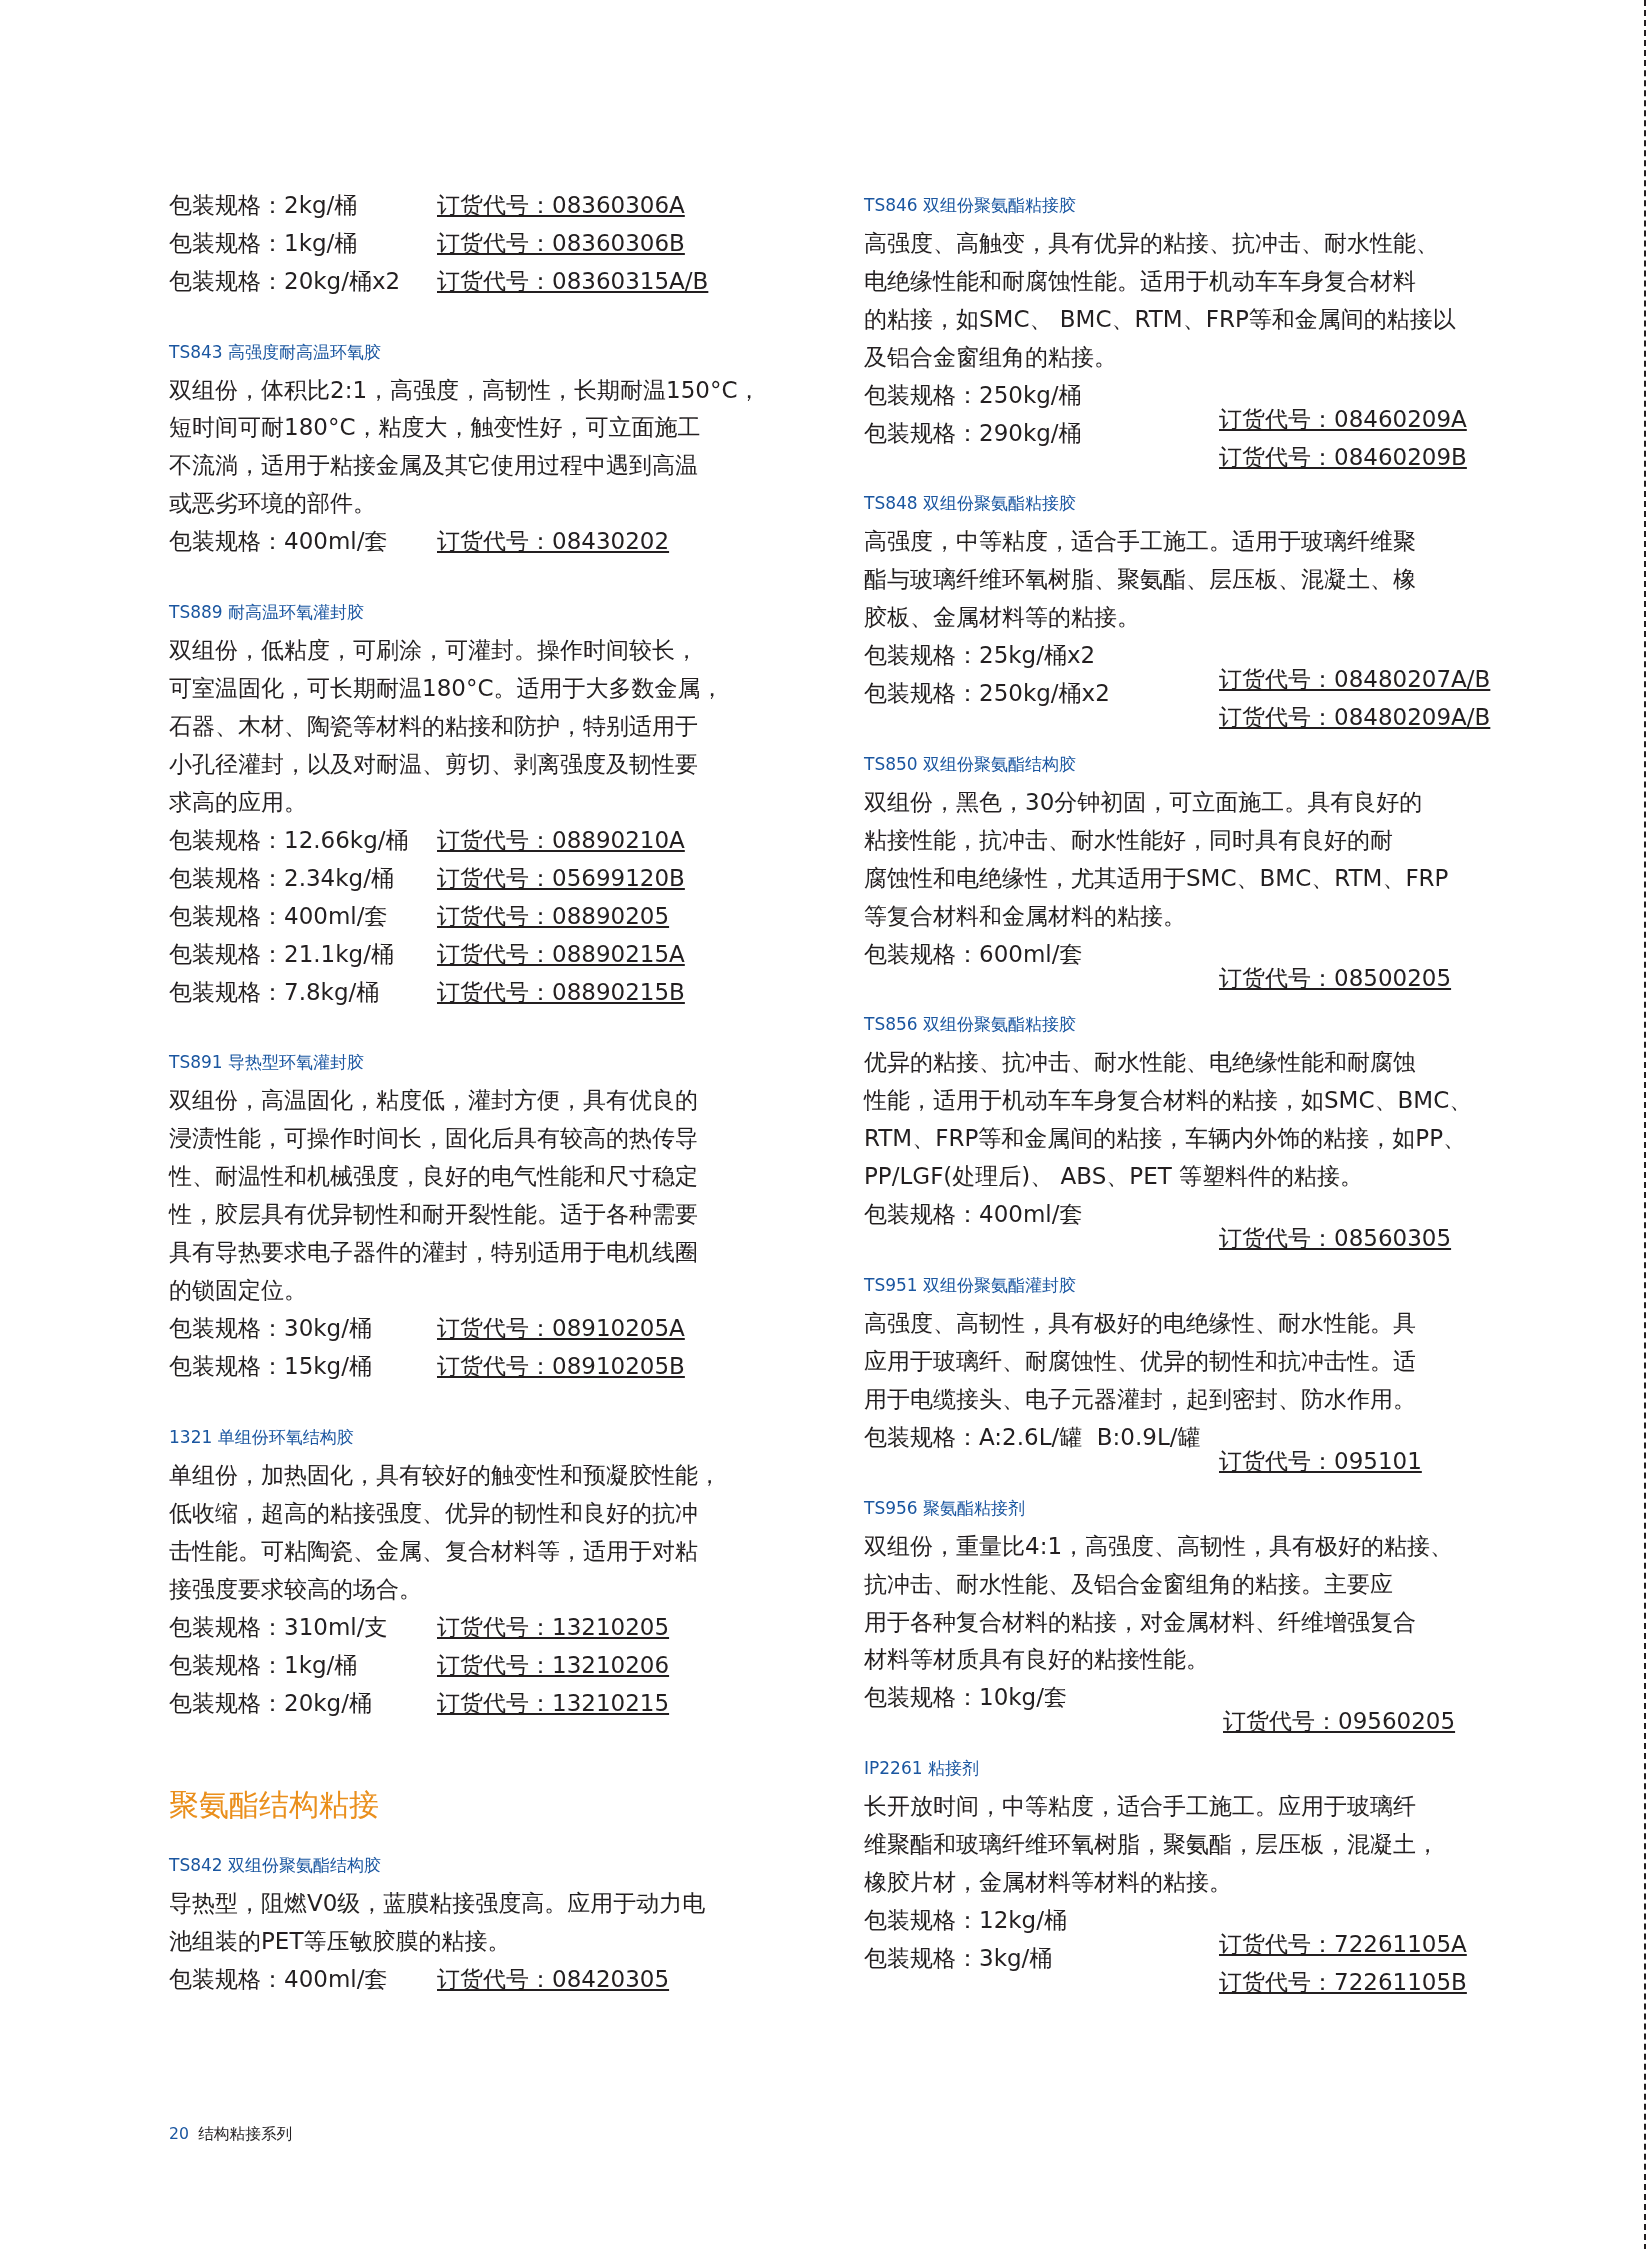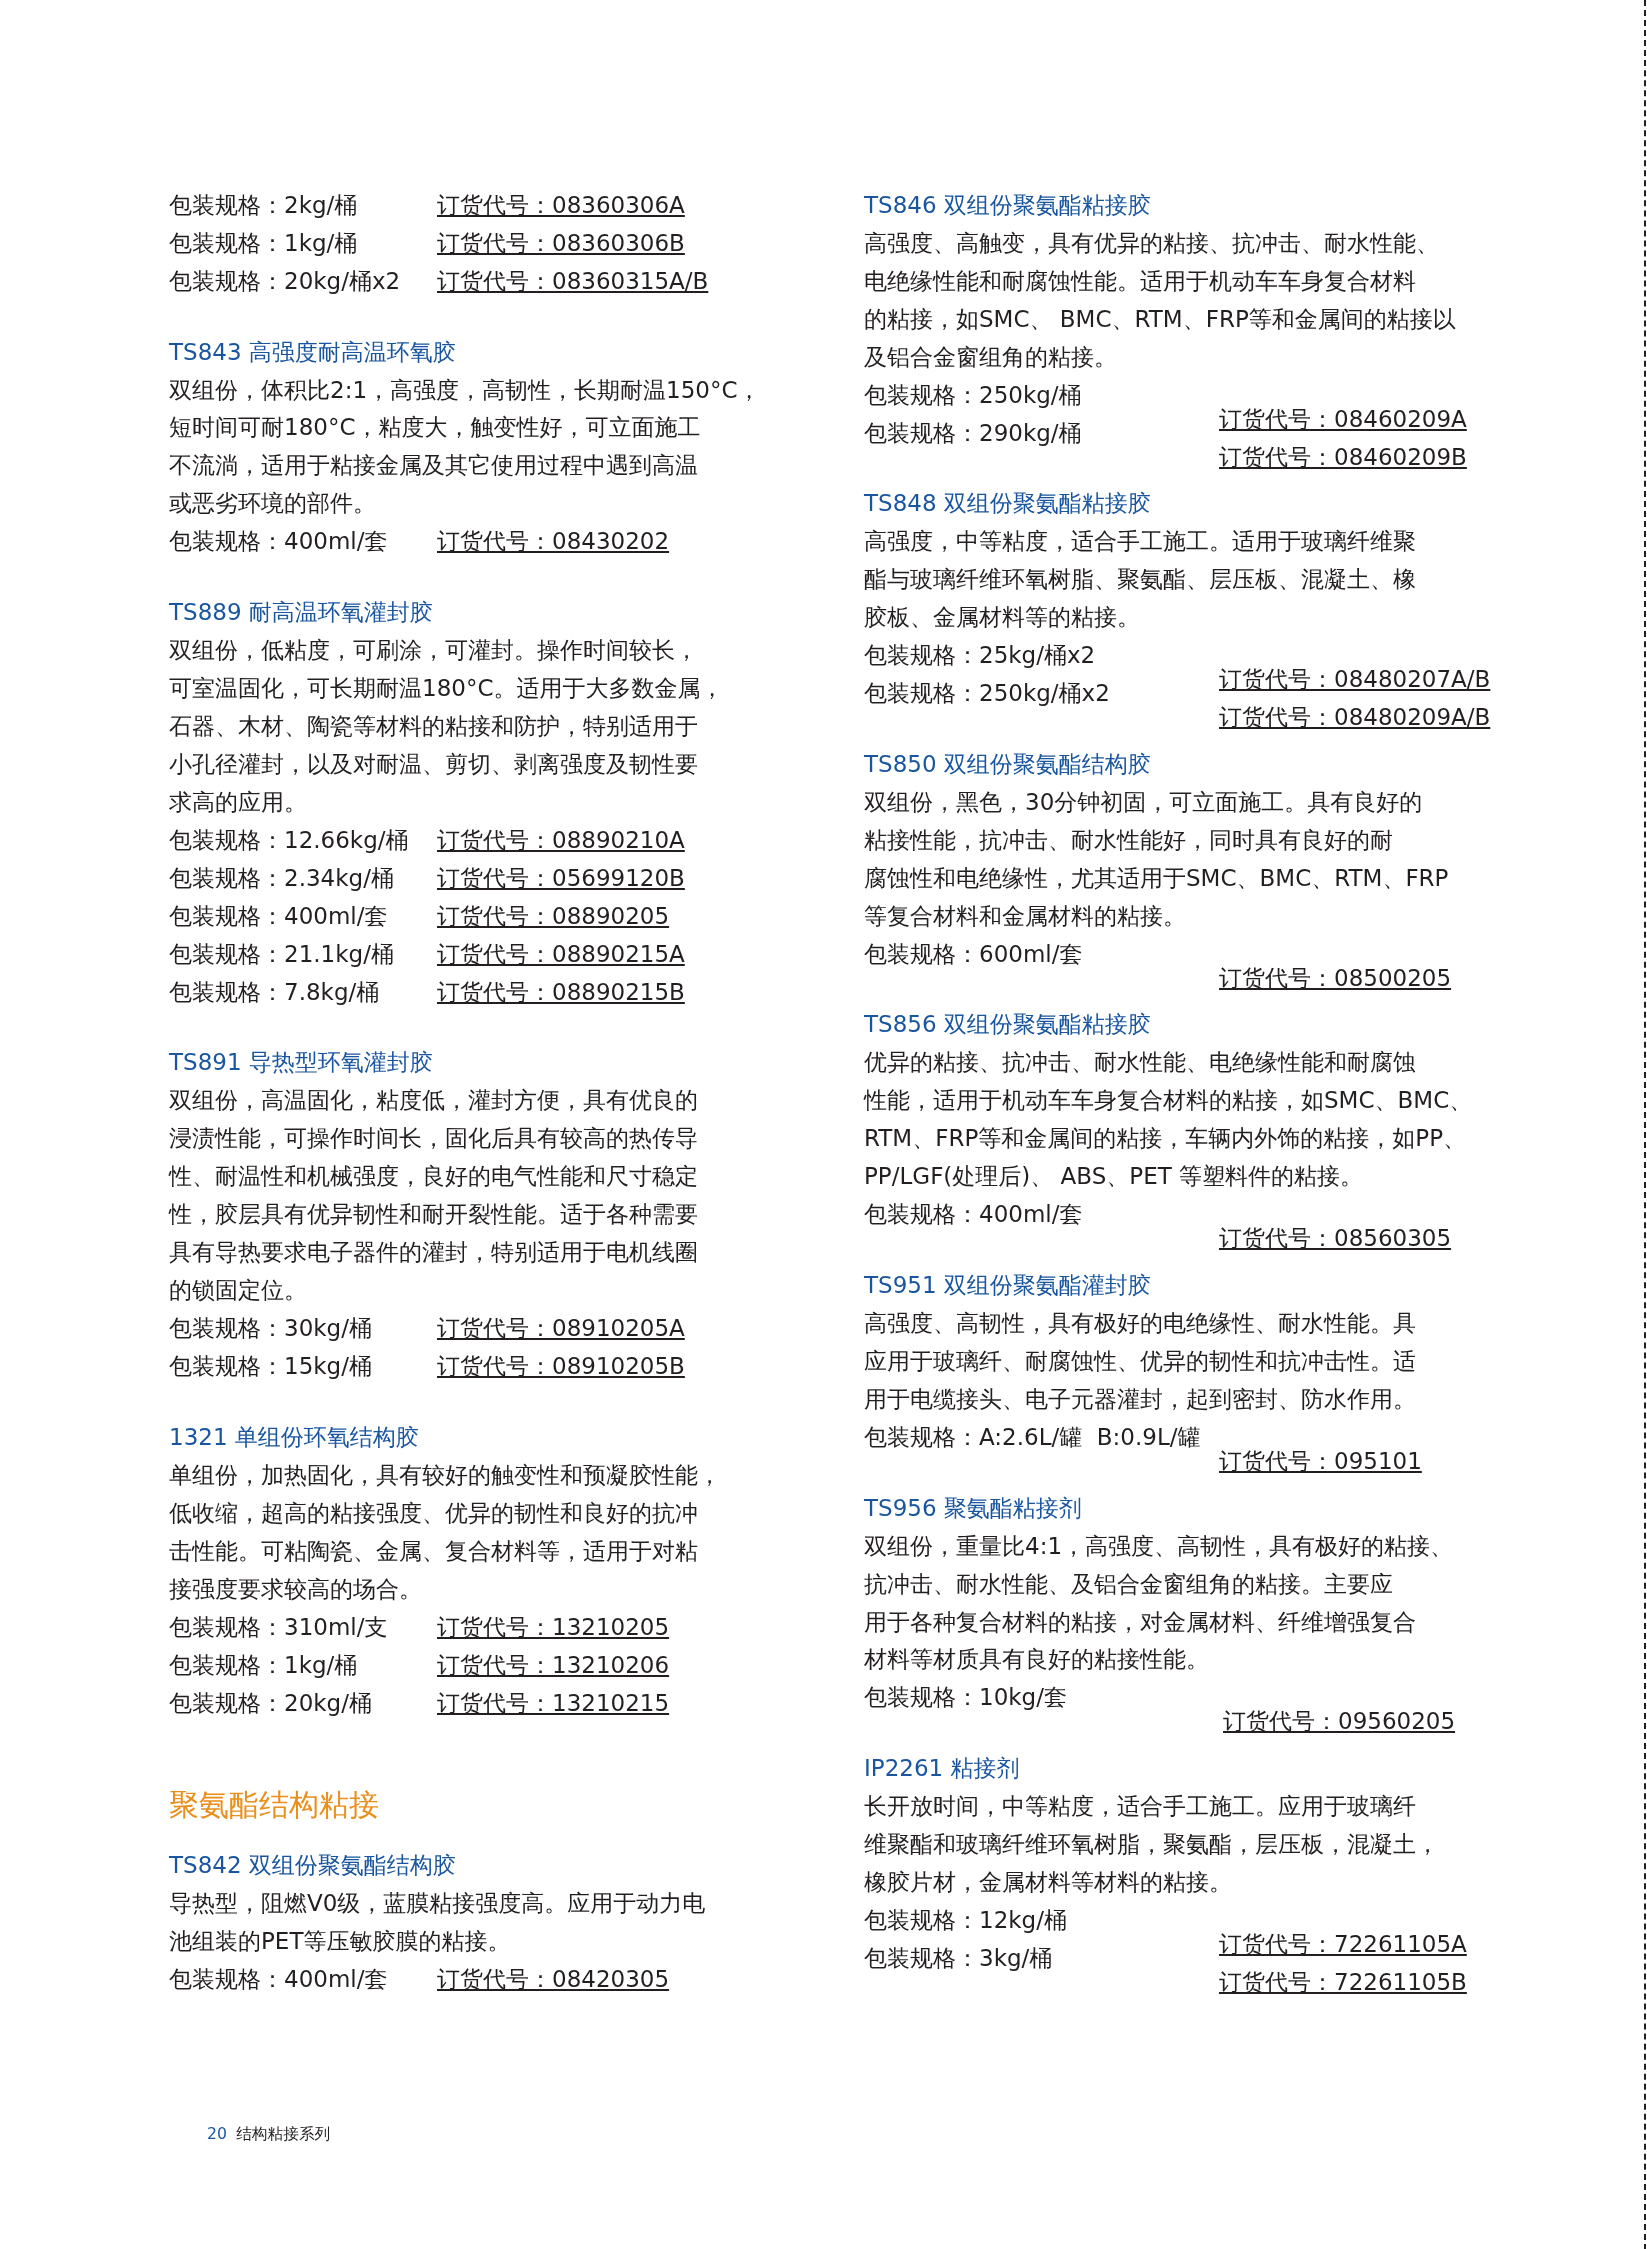--- a/index.html
+++ b/index.html
@@ -34,21 +34,21 @@
       position: absolute;
       left: 0;
       white-space: nowrap;
       font-size: 23px;
       line-height: 38px;
       height: 38px;
       letter-spacing: 0px;
     }
     .heading {
       color: #1a56a0;
-      font-size: 23px;
+      font-size: 17px;
     }
     .section-title {
       color: #ea8f1c;
       font-size: 30px;
       line-height: 42px;
       height: 42px;
     }
     .code-cell {
       position: absolute;
       top: 0;
@@ -61,21 +61,20 @@
       position: absolute;
       left: 169px;
       top: 2121px;
       font-size: 15.7px;
       line-height: 26px;
       white-space: nowrap;
     }
     .footer .page-num {
       color: #1a56a0;
       margin-right: 9.2px;
-      margin-left: 38px;
     }
   </style>
 </head>
 <body>
 
 <div class="column col-left">
 
   <div class="line" style="top:186px">
     <span>包装规格：</span><span>2kg/桶</span>
     <span class="code-cell"><span>订货代号：</span><span>08360306A</span></span>

